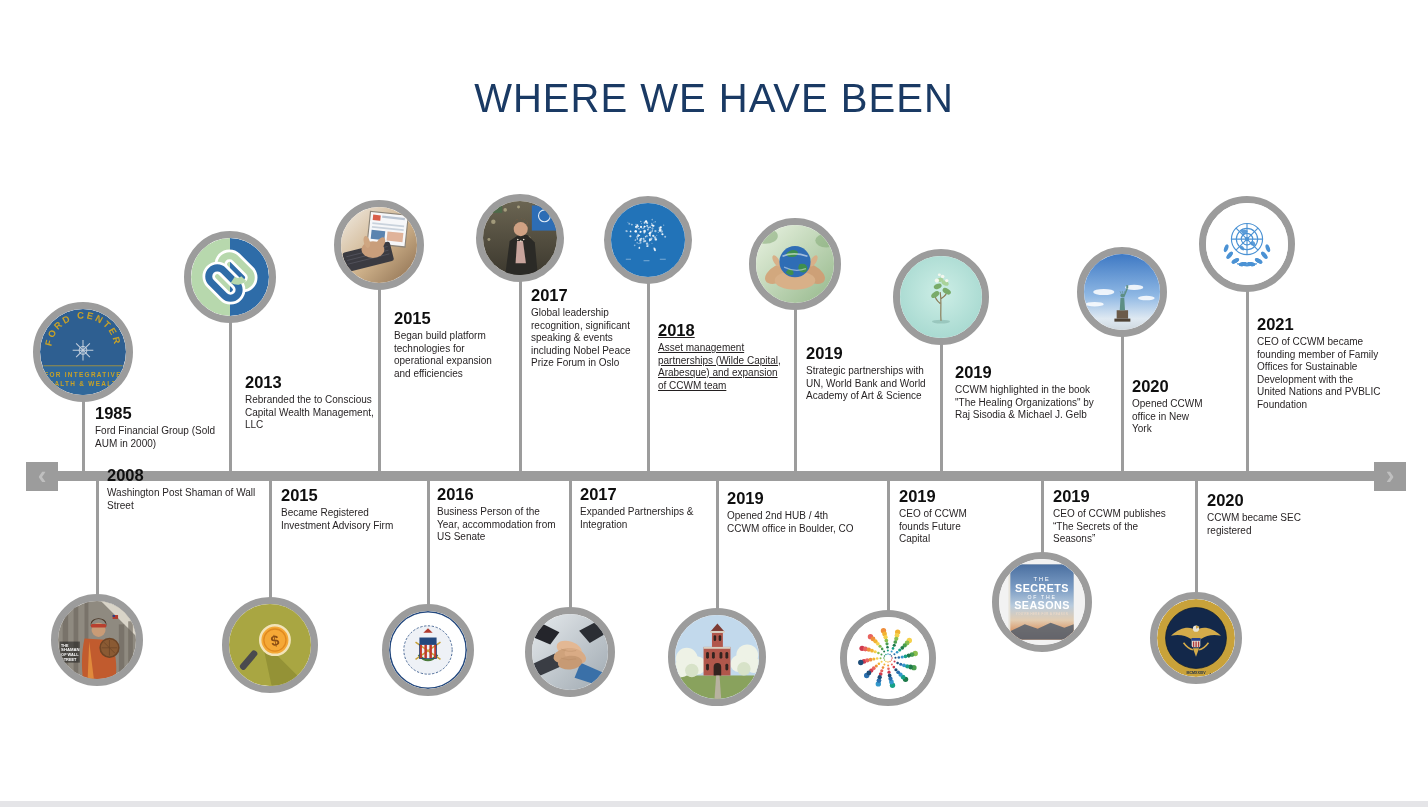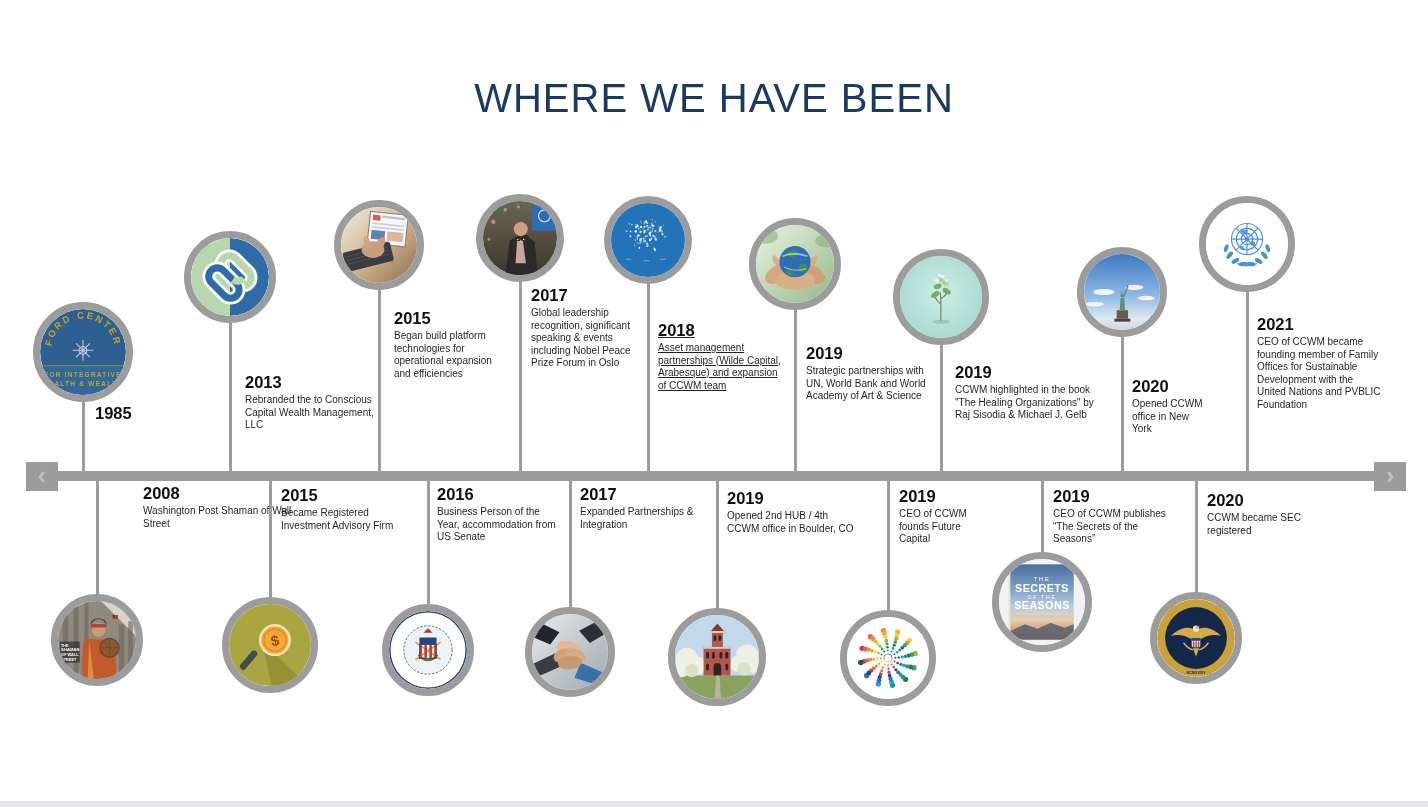--- a/index.html
+++ b/index.html
@@ -58,20 +58,21 @@
                 <line x1="58" y1="40" x2="42" y2="56"></line>
               </g>
       <circle cx="50" cy="48" r="4.5" fill="none" stroke="#c3cfdd" stroke-width="1.2"></circle>
       <text x="50" y="79" font-size="7.5" font-weight="bold" fill="#c9a227" letter-spacing="1.5" text-anchor="middle">FOR INTEGRATIVE</text>
       <text x="50" y="90" font-size="7.5" font-weight="bold" fill="#c9a227" letter-spacing="1.5" text-anchor="middle">HEALTH &amp; WEALTH</text>
     </g>
           </svg>
         </div>
         <div class="etext" style="left: 95px; top: 404px; width: 140px;">
           <div class="year">1985</div>
+          <div class="desc">Ford Financial Group (Sold AUM in 2000)</div>
         </div>
       </div>
       <div>
         <div class="stem" style="left: 228.5px; top: 277px; height: 196px;"></div>
         <div class="circle" style="left: 184px; top: 231px; width: 92px; height: 92px;">
           <svg viewBox="0 0 100 100">
     <defs>
               <clipPath id="cw-c">
                 <circle cx="50" cy="50" r="50"></circle>
               </clipPath>
@@ -484,21 +485,21 @@
               <line x1="66" y1="50" x2="66" y2="70"></line>
               <line x1="59" y1="53" x2="73" y2="67"></line>
             </g>
     <rect x="2" y="52" width="26" height="27" fill="rgba(25,25,25,0.55)"></rect>
     <text x="4" y="58.5" font-size="4.6" font-weight="bold" fill="#ffffff">THE</text>
     <text x="4" y="64.5" font-size="5.4" font-weight="bold" fill="#ffffff">SHAMAN</text>
     <text x="4" y="70.5" font-size="5" font-weight="bold" fill="#ffffff">OF WALL</text>
     <text x="4" y="76.5" font-size="5" font-weight="bold" fill="#ffffff">STREET</text>
           </svg>
         </div>
-        <div class="etext" style="left: 107px; top: 484px; width: 158px; margin-left: 36px;">
+        <div class="etext" style="left: 107px; top: 466px; width: 158px;">
           <div class="year">2008</div>
           <div class="desc">Washington Post Shaman of Wall Street</div>
         </div>
       </div>
       <div>
         <div class="stem" style="left: 268.5px; top: 479px; height: 166px;"></div>
         <div class="circle" style="left: 222px; top: 597px; width: 96px; height: 96px;">
           <svg viewBox="0 0 100 100">
     <rect width="100" height="100" fill="#a9a642"></rect>
     <polygon points="40,44 86,90 100,100 52,100" fill="#8f8d33" opacity="0.8"></polygon>

